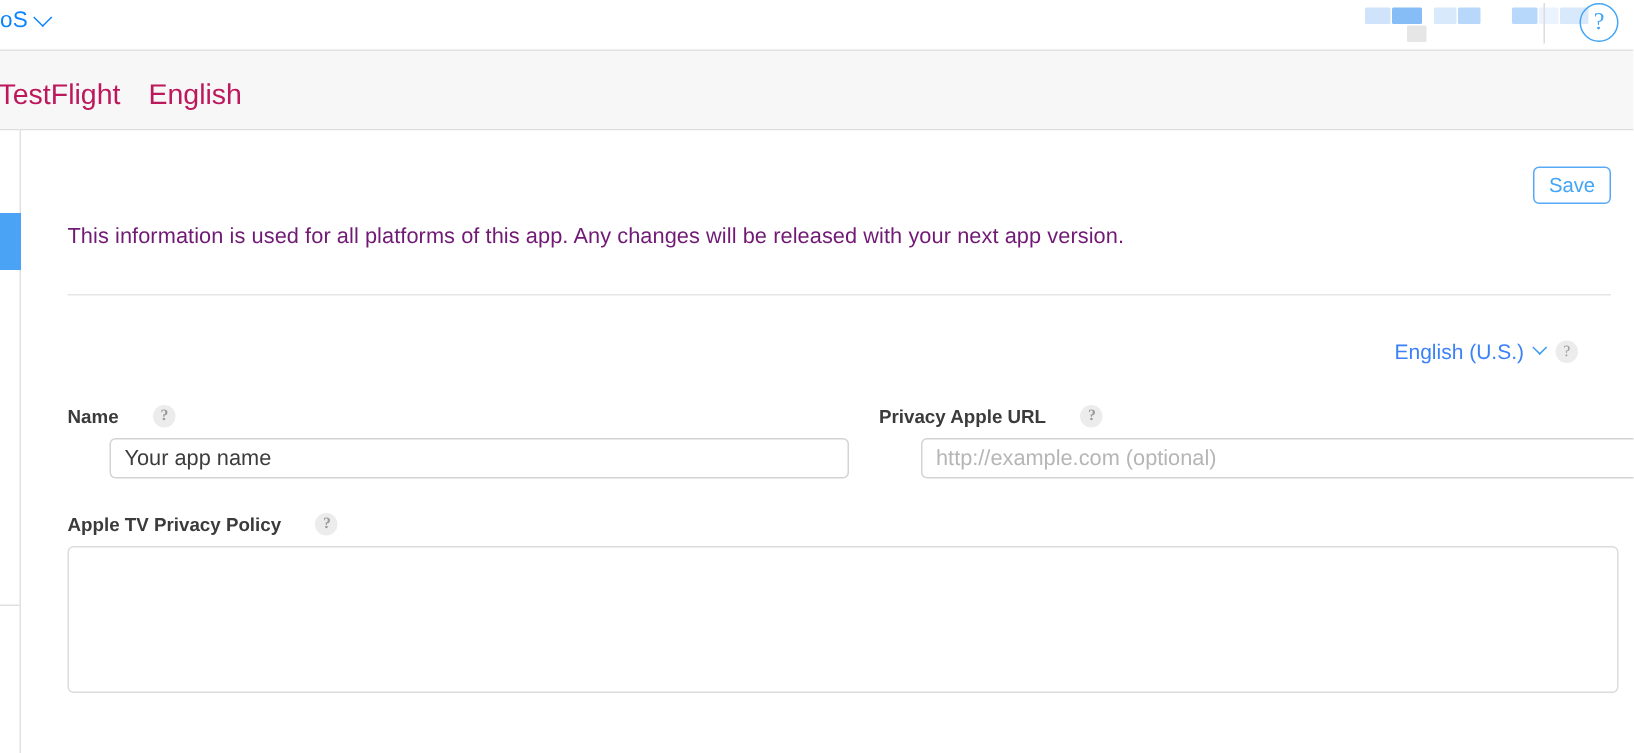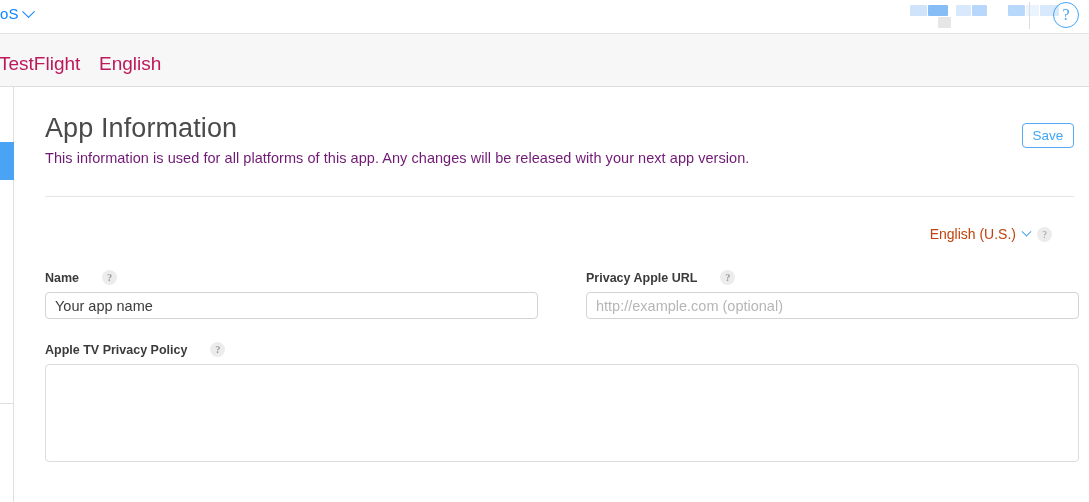--- a/index.html
+++ b/index.html
@@ -83,41 +83,41 @@
   }
   .page-title {
     position: absolute; left: 30px; top: 26px;
     font-size: 27px; font-weight: 400; color: #4a4a4a; letter-spacing: .1px;
   }
   .page-subtitle {
     position: absolute; left: 30px; top: 63px;
     font-size: 14.5px; color: #701a75; letter-spacing: .05px;
   }
   .save-button {
-    position: absolute; left: 1007px; top: 36px;
+    position: absolute; left: 1007px; top: 24px;
     width: 52px; height: 25px;
     border: 1px solid #57a9f5; border-radius: 4px;
     background: #ffffff; color: #42a5f5;
     font-size: 13.5px; line-height: 23px; text-align: center;
     cursor: pointer; font-family: inherit; padding: 0;
   }
   .hr-main {
     position: absolute; left: 30px; top: 109px; width: 1029px; height: 1px;
     background: #e6e6e6;
   }
 
   .section-title {
     position: absolute; left: 30px; top: 138px;
     font-size: 19px; font-weight: 400; color: #6b6b6b;
   }
   .lang-picker {
     position: absolute; right: 37px; top: 139px;
     display: flex; align-items: center; gap: 7px; cursor: pointer;
   }
-  .lang-label { font-size: 14px; color: #c2410c; white-space: nowrap; }
+  .lang-label { font-size: 14px; color: #3b82f6; white-space: nowrap; }
   .chev-sm {
     display: inline-block; width: 7px; height: 7px;
     border-right: 1.5px solid #3e9cf5; border-bottom: 1.5px solid #3e9cf5;
     transform: rotate(45deg) translate(-2px,-2px);
   }
   .help-dot {
     display: inline-block; width: 15px; height: 15px; border-radius: 50%;
     background: #ececec; color: #9a9a9a;
     font-size: 10.5px; line-height: 15px; text-align: center;
     font-family: "Liberation Serif", serif; cursor: pointer;
@@ -129,21 +129,21 @@
     display: flex; align-items: center; gap: 23px; white-space: nowrap;
   }
   .lbl-name { left: 30px; top: 183px; }
   .lbl-url  { left: 571px; top: 183px; }
   .lbl-tv   { left: 30px; top: 255px; }
 
   .text-input {
     position: absolute; height: 27px;
     border: 1px solid #d3d3d3; border-radius: 4px; background: #fff;
     font-size: 14.5px; color: #3c3c3c; padding: 0 9px;
-    font-family: inherit; outline: none;
+    font-family: inherit; outline: none; margin-left: 28px;
   }
   .text-input::placeholder { color: #b6b6b6; }
   .in-name { left: 30px; top: 205px; width: 493px; }
   .in-url  { left: 571px; top: 205px; width: 493px; }
 
   .textarea-box {
     position: absolute; left: 30px; top: 277px;
     width: 1034px; height: 98px;
     border: 1px solid #dcdcdc; border-radius: 4px; background: #fff;
     font-size: 14px; color: #3c3c3c; padding: 8px 9px; resize: none;
@@ -183,21 +183,20 @@
     <div class="tab tab-activity">English</div>
   </div>
 
   <div class="sidebar">
     <div class="sidebar-selected"></div>
     <div class="sidebar-divider"></div>
   </div>
 
   <div class="content">
 
-    <div class="page-title">App Information</div>
 
     <div class="page-subtitle">This information is used for all platforms of this app. Any changes will be released with your next app version.</div>
 
     <button class="save-button">Save</button>
 
     <div class="hr-main"></div>
 
 
     <div class="lang-picker">
       <span class="lang-label">English (U.S.)</span>

